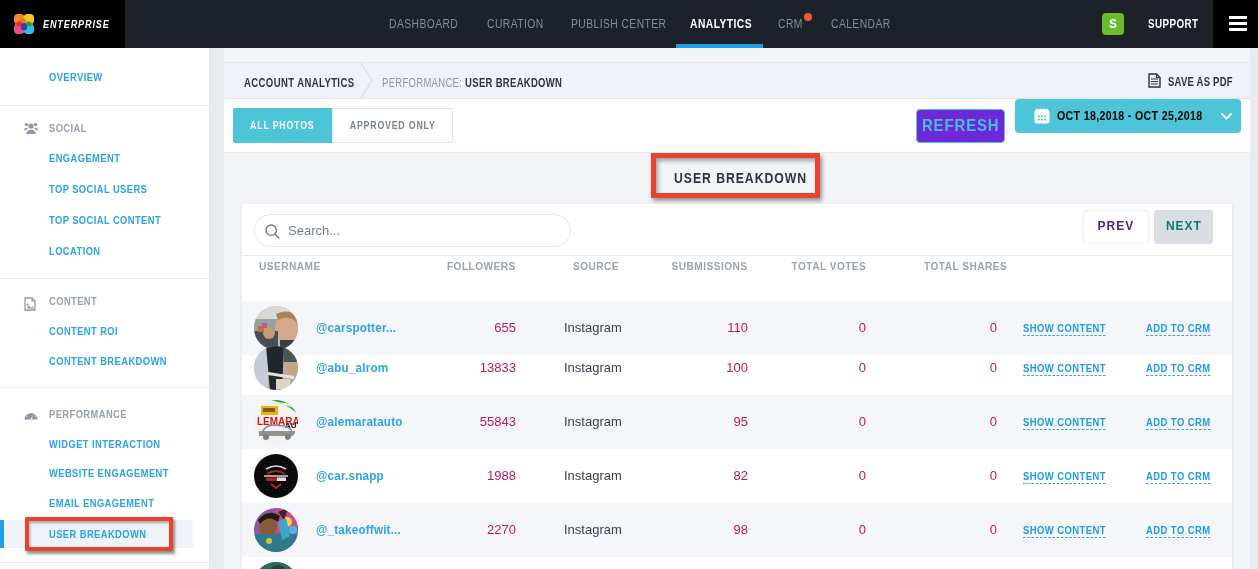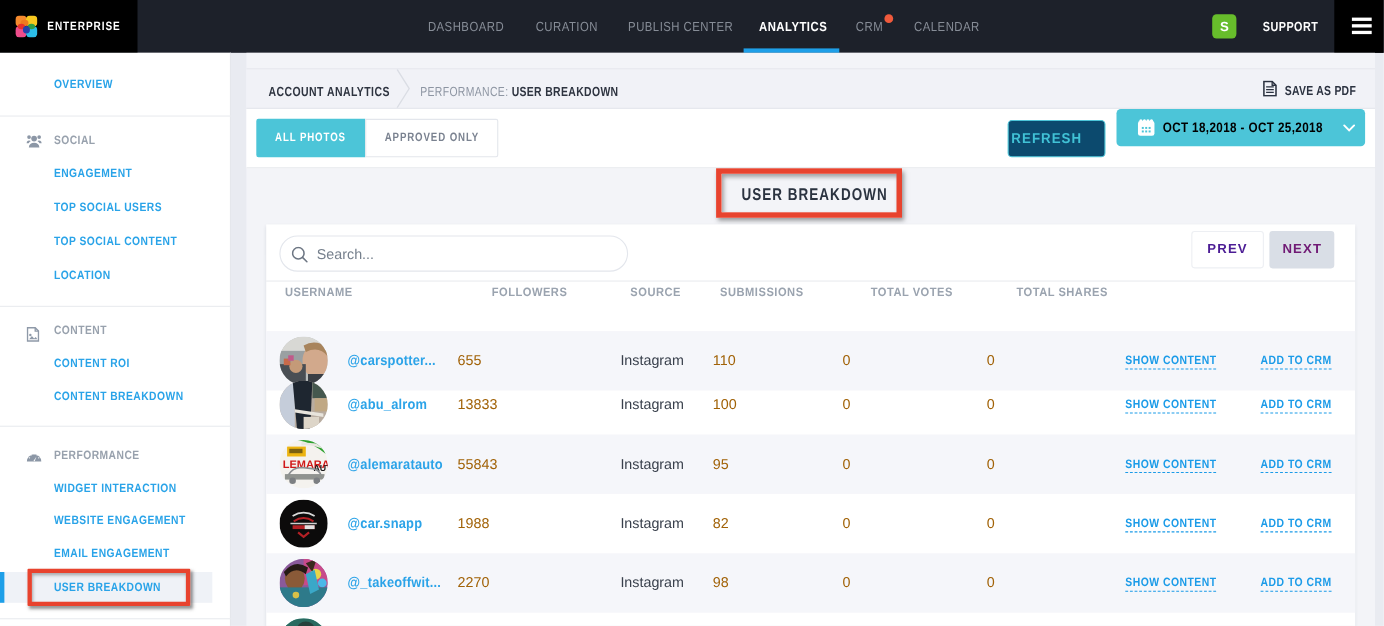--- a/index.html
+++ b/index.html
@@ -2,21 +2,21 @@
 <html><head>
 <meta charset="utf-8">
 <style>
 * { margin:0; padding:0; box-sizing:border-box; }
 html,body { width:1258px; height:569px; overflow:hidden; font-family:"Liberation Sans", sans-serif; }
 body { position:relative; background:#e9ebf1; }
 .sx { display:inline-block; transform-origin:left center; }
 
 
 #topbar { position:absolute; left:0; top:0; width:1258px; height:48px; background:#1d212a; }
-#logobox { position:absolute; left:0; top:0; width:125px; height:48px; background:#000; }
+#logobox { position:absolute; left:0; top:0; width:125px; height:48px; background:#000;font-style:italic; }
 #logoicon { position:absolute; left:14px; top:14px; }
 #logotext { position:absolute; left:43px; top:18px; color:#fff; font-size:11px; font-weight:bold; letter-spacing:1px; transform:scaleX(0.83); transform-origin:left center; }
 .nav { position:absolute; top:0; height:48px; line-height:48px; font-size:12px; letter-spacing:0.5px; color:#878d97; transform:scaleX(0.86); transform-origin:left center; }
 .nav.active { color:#fff; font-weight:bold; }
 #navunderline { position:absolute; left:676px; top:44px; width:87px; height:4px; background:#1e9fe8; }
 #crmdot { position:absolute; left:804px; top:12.5px; width:8px; height:8px; border-radius:50%; background:#f05a3c; }
 #avatarS { position:absolute; left:1102px; top:13px; width:22px; height:22px; border-radius:4px; background:#67bd2b; color:#fff; font-size:12px; font-weight:bold; text-align:center; line-height:22px; }
 #support { position:absolute; left:1148px; top:0; height:48px; line-height:48px; color:#fdfdfd; font-size:12px; font-weight:bold; letter-spacing:0.5px; transform:scaleX(0.82); transform-origin:left center; }
 #burgerbox { position:absolute; left:1213px; top:0; width:45px; height:48px; background:#000; }
 .bline { position:absolute; left:16px; width:18px; height:2.6px; background:#fff; }
@@ -36,43 +36,43 @@
 #crumb { position:absolute; left:0; top:13.5px; width:1026px; height:37px; background:#f1f2f7; border-top:1px solid #e7e8ee; border-bottom:1px solid #e3e5eb; }
 #crumb .c1 { position:absolute; left:20px; top:3.5px; height:35px; line-height:35px; color:#2e3440; font-size:12px; font-weight:bold; letter-spacing:0.5px; transform:scaleX(0.795); transform-origin:left center; }
 #crumb .c2 { position:absolute; left:158px; top:3.5px; height:35px; line-height:35px; font-size:12px; letter-spacing:0.4px; color:#8d95a2; transform:scaleX(0.79); transform-origin:left center; white-space:pre; }
 #crumb .c2 b { color:#2e3440; }
 #savepdf { position:absolute; left:924px; top:2px; height:35px; line-height:35px; color:#2b3240; font-size:12px; font-weight:bold; letter-spacing:0.3px; white-space:nowrap; }
 #savepdf .sx { transform:scaleX(0.79); }
 #tabstrip { position:absolute; left:0; top:50.5px; width:1026px; height:54px; background:#fff; border-bottom:1px solid #e8eaee; }
 #tab1 { position:absolute; left:8.7px; top:9.2px; width:99.3px; height:35.3px; background:#4cc5d8; color:#fff; font-size:11px; font-weight:bold; letter-spacing:1px; text-align:center; line-height:35.3px; border-radius:2px 0 0 2px; }
 #tab1 .sx, #tab2 .sx { transform:scaleX(0.8); transform-origin:center; }
 #tab2 { position:absolute; left:108px; top:9.2px; width:121px; height:35.3px; background:#fff; border:1px solid #e3e6ec; color:#7a8290; font-size:11px; font-weight:bold; letter-spacing:1px; text-align:center; line-height:33.3px; border-radius:0 2px 2px 0; }
-#refresh { position:absolute; left:692px; top:10.5px; width:89px; height:34px; border:1px solid #4cc5d8; border-radius:4px; background:#0c4a6e; color:#41c2d6; font-size:13px; font-weight:bold; letter-spacing:1px; text-align:left; line-height:32px; }
+#refresh { position:absolute; left:692px; top:10.5px; width:89px; height:34px; border:1px solid #4cc5d8; border-radius:4px; background:#6d28d9; color:#41c2d6; font-size:16px; font-weight:bold; letter-spacing:1px; text-align:center; line-height:32px; }
 #refresh .sx { transform:scaleX(0.93); transform-origin:center; }
 #datebtn { position:absolute; left:790.5px; top:0; width:226.5px; height:34px; background:#4cc5d8; border-radius:4px; color:#000000; }
 #datebtn .dtxt { position:absolute; left:42px; top:0; height:34px; line-height:34px; font-size:12.5px; font-weight:bold; letter-spacing:0.4px; white-space:nowrap; transform:scaleX(0.85); transform-origin:left center; }
 #title { position:absolute; left:0; top:104.5px; width:1026px; height:48px; }
 #titletext { position:absolute; left:450px; top:16px; font-size:15.5px; font-weight:800; letter-spacing:1.2px; color:#2b3340; white-space:nowrap; transform:scaleX(0.79); transform-origin:left center; }
 #redbox-title { position:absolute; left:427px; top:104.7px; width:169px; height:45.5px; border:5px solid #e8432e; box-shadow:2px 3px 4px rgba(60,60,60,0.5), inset 2px 3px 4px rgba(60,60,60,0.45); }
 
 
 #card { position:absolute; left:242px; top:204px; width:990px; height:365px; background:#fff; box-shadow:0 1px 3px rgba(40,50,70,0.12); }
 #search { position:absolute; left:12px; top:10px; width:317px; height:33px; border:1px solid #e3e6ec; border-radius:16.5px; background:#fff; }
 #search .stxt { position:absolute; left:33px; top:0; height:31px; line-height:31px; color:#76808d; font-size:13px; }
 #prev { position:absolute; left:840.7px; top:6.3px; width:66.5px; height:33.5px; border:1px solid #edeff3; border-radius:3px; background:#fff; color:#4c1d95; font-size:12px; font-weight:bold; letter-spacing:1px; text-align:center; line-height:31.5px; }
-#next { position:absolute; left:912.4px; top:6.3px; width:59px; height:33.5px; border-radius:3px; background:#d9dee6; color:#701a75; font-size:12px; font-weight:bold; letter-spacing:1px; text-align:center; line-height:33.5px; }
+#next { position:absolute; left:912.4px; top:6.3px; width:59px; height:33.5px; border-radius:3px; background:#d9dee6; color:#0f766e; font-size:12px; font-weight:bold; letter-spacing:1px; text-align:center; line-height:33.5px; }
 #searchdiv { position:absolute; left:0; top:51px; width:990px; height:1px; background:#e9ebef; }
 .th { position:absolute; top:47px; height:31px; line-height:31px; color:#9aa3af; font-size:11px; font-weight:bold; letter-spacing:0.5px; }
 .th .sx { transform:scaleX(0.92); }
 .thr .sx { transform-origin:right center; }
 .row { position:absolute; left:0; width:990px; height:54px; }
 .row.odd { background:#f5f6fa; }
 .avatar { position:absolute; left:12px; top:5px; width:44px; height:44px; border-radius:50%; overflow:hidden; }
 .uname { position:absolute; left:74px; top:0; height:54px; line-height:54px; color:#2ba3e8; font-size:13px; font-weight:bold; letter-spacing:0.2px; white-space:nowrap; transform:scaleX(0.9); transform-origin:left center; }
-.cnum { position:absolute; top:0; height:54px; line-height:54px; color:#a16207; font-size:13px; }
+.cnum { position:absolute; top:0; height:54px; line-height:54px; color:#be185d; font-size:13px; text-align:right; }
 .csrc { position:absolute; left:322px; top:0; height:54px; line-height:54px; color:#39404c; font-size:13px; }
 .clink { position:absolute; top:21px; color:#1b9be8; font-size:11px; font-weight:bold; letter-spacing:0.5px; border-bottom:1px dashed #1b9be8; padding-bottom:1px; white-space:nowrap; transform:scaleX(0.86); transform-origin:left center; }
 .fol { left:174px; width:100px; }
 .sub { left:406px; width:100px; }
 .vot { left:524px; width:100px; }
 .shr { left:655px; width:100px; }
 </style>
 </head>
 <body>
 
@@ -207,21 +207,21 @@
       <path d="M10 10 L14 14" stroke="#6d7683" stroke-width="1.4" stroke-linecap="round"></path>
     </svg>
     <div class="stxt">Search...</div>
   </div>
   <div id="prev">PREV</div>
   <div id="next">NEXT</div>
   <div id="searchdiv"></div>
   <div class="th" style="left:17px;"><span class="sx">USERNAME</span></div>
   <div class="th thr" style="left:174px; width:100px; text-align:right;"><span class="sx">FOLLOWERS</span></div>
   <div class="th" style="left:331px;"><span class="sx">SOURCE</span></div>
-  <div class="th thr" style="left:406px; width:100px; "><span class="sx">SUBMISSIONS</span></div>
+  <div class="th thr" style="left:406px; width:100px; text-align:right;"><span class="sx">SUBMISSIONS</span></div>
   <div class="th thr" style="left:524px; width:100px; text-align:right;"><span class="sx">TOTAL VOTES</span></div>
   <div class="th" style="left:682px;"><span class="sx">TOTAL SHARES</span></div>
 
   <div class="row odd" style="top:97px;">
     <div class="avatar"><svg width="44" height="44">
           <rect width="44" height="44" fill="#b9bdbd"></rect>
           <rect x="0" y="0" width="44" height="13" fill="#d8d8d4"></rect>
           <rect x="0" y="13" width="26" height="12" fill="#9aa0a2"></rect>
           <ellipse cx="33" cy="22" rx="12" ry="15" fill="#d2a98c"></ellipse>
           <path d="M22 8 Q33 2 44 10 L44 18 Q36 8 24 14 Z" fill="#a8845c"></path>

